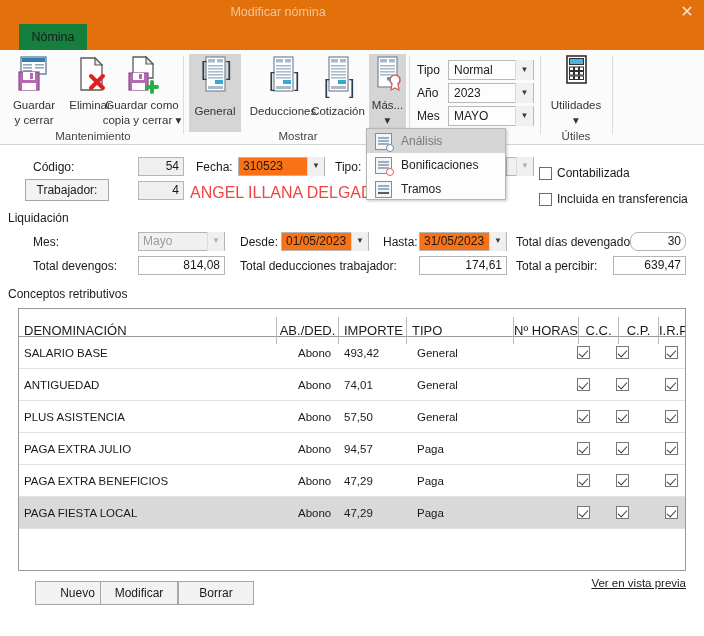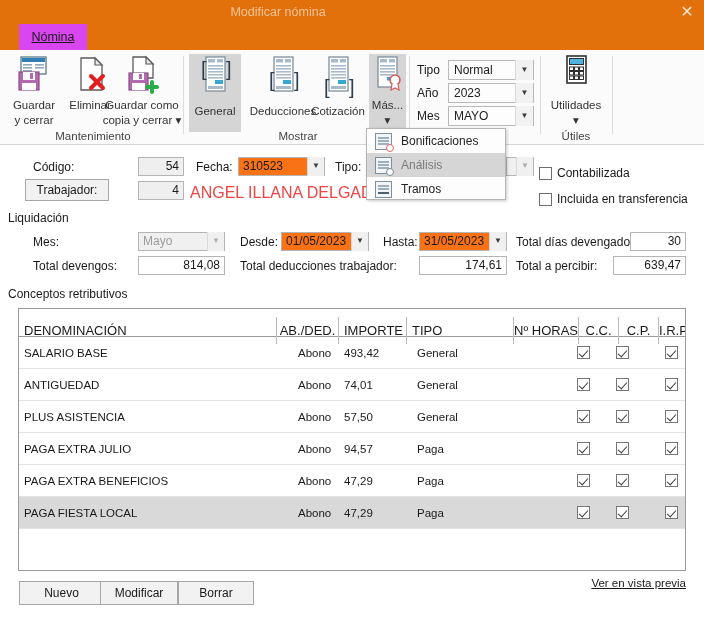--- a/index.html
+++ b/index.html
@@ -31,22 +31,22 @@
     cursor:default;
   }
 
   
   .tabstrip {
     position:absolute; left:0; top:24px; width:704px; height:26px;
     background:#e2700b;
   }
   .tab-nomina {
     position:absolute; left:19px; top:0px; width:68px; height:26px;
-    background:#d946ef; line-height:27px; text-align:center;
-    font-size:12.5px; color:#1b1b1b;text-decoration:underline;
+    background:#15803d; line-height:27px; text-align:center;
+    font-size:12.5px; color:#1b1b1b;
   }
 
   
   .ribbon {
     position:absolute; left:0; top:50px; width:704px; height:95px;
     background:#fbfbfb; border-bottom:1px solid #d4d4d4;
   }
   .ribbon-sep {
     position:absolute; top:6px; width:1px; height:78px; background:#dcdcdc;
   }
@@ -373,38 +373,38 @@
       </svg>
     </span>
     <span class="lbl">Utilidades</span>
     <span class="lbl">▾</span>
   </div>
   <div class="grp-label" style="left:545px; width:62px;">Útiles</div>
   <div class="ribbon-sep" style="left:612px;"></div>
 </div>
 
 <div class="menu">
+  <div class="menu-item hover">
+    <span class="menu-ico">
+      <i style="top:3px"></i>
+        <i style="top:6px"></i>
+        <i style="top:9px"></i>
+      <span class="dot" style="border-color:#7a8a99"></span>
+    </span>
+    <span>Análisis</span>
+  </div>
   <div class="menu-item">
     <span class="menu-ico">
       <i style="top:3px"></i>
         <i style="top:6px"></i>
         <i style="top:9px"></i>
         <span class="dot"></span>
     </span>
     <span>Bonificaciones</span>
   </div>
-  <div class="menu-item hover">
-    <span class="menu-ico">
-      <i style="top:3px"></i>
-        <i style="top:6px"></i>
-        <i style="top:9px"></i>
-      <span class="dot" style="border-color:#7a8a99"></span>
-    </span>
-    <span>Análisis</span>
-  </div>
   <div class="menu-item">
     <span class="menu-ico">
       <i style="top:3px"></i>
         <i style="top:6px"></i>
         <i style="top:10px;background:#4c6070"></i>
     </span>
     <span>Tramos</span>
   </div>
 </div>
 
@@ -447,21 +447,21 @@
     <span class="arw">▼</span>
   </div>
 
   <div class="flabel" style="left:383px; top:90px;">Hasta:</div>
   <div class="fcombo" style="left:419px; top:87px; width:88px;">
     <span>31/05/2023</span>
     <span class="arw">▼</span>
   </div>
 
   <div class="flabel" style="left:516px; top:90px;">Total días devengados:</div>
-  <div class="fbox num" style="left:630px; top:87px; width:56px;">30</div>
+  <div class="fbox num" style="left:630px; top:87px; width:56px;border-radius:8px;">30</div>
 
   <div class="flabel" style="left:33px; top:114px;">Total devengos:</div>
   <div class="fbox num" style="left:138px; top:111px; width:87px;">814,08</div>
 
   <div class="flabel" style="left:240px; top:114px;">Total deducciones trabajador:</div>
   <div class="fbox num" style="left:419px; top:111px; width:88px;">174,61</div>
 
   <div class="flabel" style="left:516px; top:114px;">Total a percibir:</div>
   <div class="fbox num" style="left:613px; top:111px; width:73px;">639,47</div>
 </div>
@@ -537,16 +537,16 @@
         <div class="gc r" style="left:320px; width:68px;">47,29</div>
         <div class="gc" style="left:393px; width:100px;">Paga</div>
         <div class="gc r" style="left:495px; width:60px;"></div>
         <div class="gchk" style="left:558px;"></div>
         <div class="gchk" style="left:597px;"></div>
         <div class="gchk" style="left:646px;"></div>
       </div>
     </div>
 </div>
 
-<div class="btn" style="left:19px; top:581px; width:85px;">Nuevo</div>
+<div class="btn" style="left:35px; top:581px; width:85px;">Nuevo</div>
 <div class="btn" style="left:100px; top:581px; width:78px;">Modificar</div>
 <div class="btn" style="left:178px; top:581px; width:76px;">Borrar</div>
 <div class="link" style="right:18px; top:577px;">Ver en vista previa</div>
 
 </body></html>

